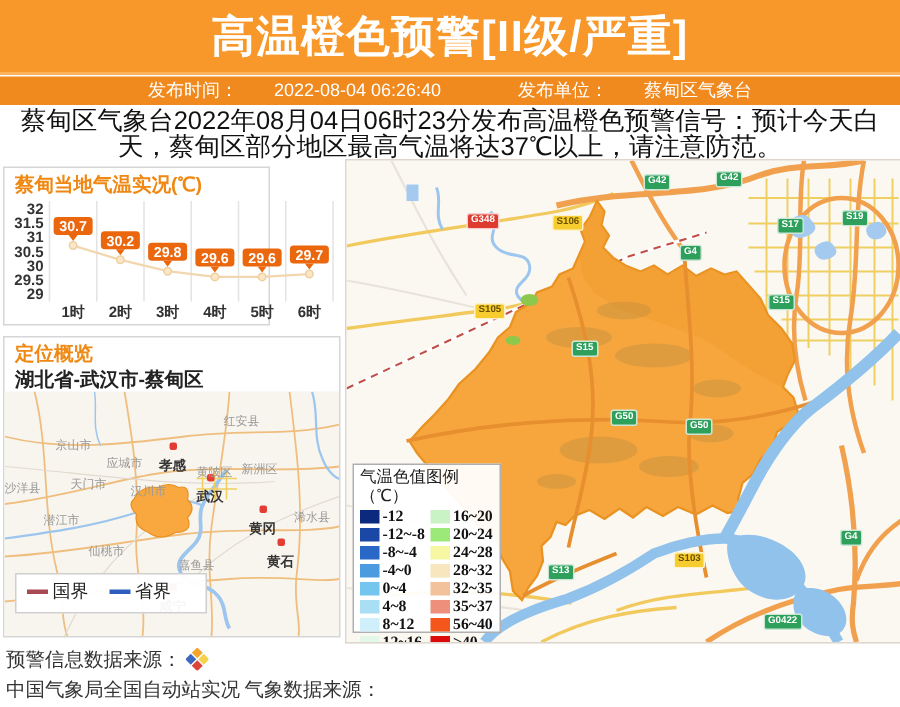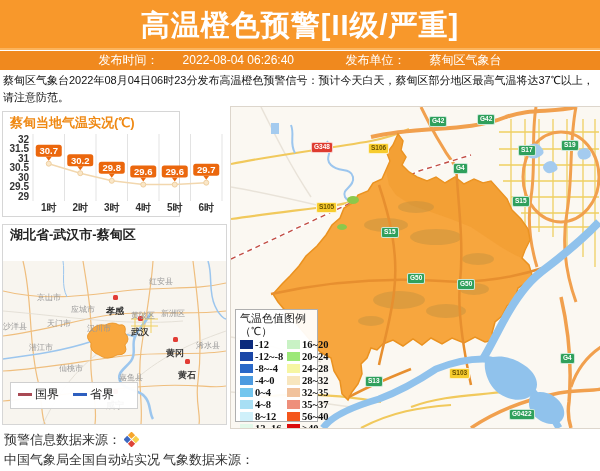--- a/index.html
+++ b/index.html
@@ -5,21 +5,21 @@
   html,body{margin:0;padding:0;}
   body{width:600px;height:471px;position:relative;overflow:hidden;background:#fff;
        font-family:"Liberation Sans",sans-serif;}
   
   .hdr{position:absolute;left:0;top:0;width:600px;height:48px;background:#F8982B;
        color:#fff;text-align:center;line-height:50px;font-size:29px;font-weight:bold;letter-spacing:1px;
        border-bottom:2px solid #FBB35C;}
   .bar{position:absolute;left:0;top:51px;width:600px;height:19px;background:#F0891E;color:#fff;
        font-size:12px;line-height:19px;text-align:center;}
   .bar span{margin:0 12px;}
-  .notice{position:absolute;left:3px;top:72px;width:594px;font-size:11px;line-height:17px;color:#111;}
+  .notice{position:absolute;left:3px;top:72px;width:594px;font-size:17px;line-height:17px;color:#111;text-align:center;}
   
   .panel{position:absolute;background:#fff;border:1px solid #D6D6D6;box-sizing:border-box;}
   #chart-panel{left:2px;top:111px;width:178px;height:106px;}
   .ptitle{font-size:13px;font-weight:bold;color:#EF8914;padding:4px 0 0 7px;line-height:14px;}
   #temp-chart{position:absolute;left:0;top:19px;}
   .ax{font:bold 10px "Liberation Sans",sans-serif;fill:#333;}
   .badge-txt{font:bold 9.5px "Liberation Sans",sans-serif;fill:#fff;}
   #loc-panel{left:2px;top:224px;width:225px;height:201px;}
   .loc-region{font-size:13px;font-weight:bold;color:#222;padding:2px 0 0 7px;line-height:15px;}
   #minimap{position:absolute;left:0px;top:36px;width:223px;height:163px;overflow:hidden;background:#F8F5EF;}
@@ -34,21 +34,21 @@
   .ml-item{display:flex;align-items:center;font-size:12px;color:#222;gap:3px;}
   .ml-item i{display:inline-block;width:14px;height:3px;}
   
   #main-map{position:absolute;left:230px;top:106px;width:370px;height:321px;overflow:hidden;
        border:1px solid #DDD6CC;box-sizing:content-box;background:#FBF8F2;}
   .shield{position:absolute;font:bold 6.5px "Liberation Sans",sans-serif;padding:1px 2px;
        border-radius:2px;line-height:1;border:1px solid rgba(255,255,255,.75);z-index:3;}
   .shield.g{background:#2FA05C;color:#fff;}
   .shield.s{background:#F7CC2E;color:#6B5200;}
   .shield.r{background:#DE3B30;color:#fff;}
-  #temp-legend{position:absolute;left:4px;top:202px;width:83px;height:113px;z-index:4;
+  #temp-legend{position:absolute;left:4px;top:202px;width:99px;height:113px;z-index:4;
        background:rgba(255,255,255,.94);border:1px solid #AFAFAF;padding:2px 4px;box-sizing:border-box;}
   #temp-legend .tl-title{font-size:11px;color:#222;line-height:13px;}
   #temp-legend-rows{display:grid;grid-template-columns:47px 1fr;grid-auto-flow:column;
        grid-template-rows:repeat(8,12.1px);}
   .tl-item{display:flex;align-items:center;gap:2px;}
   .tl-swatch{display:inline-block;width:13px;height:9px;}
   .tl-label{font:bold 10.5px "Liberation Serif",serif;color:#111;white-space:nowrap;}
   
   .foot{position:absolute;left:4px;font-size:13px;color:#333;display:flex;align-items:center;gap:3px;height:17px;}
   #foot1{top:431px;}
@@ -109,20 +109,21 @@
       <rect x="158.75" y="34.59999999999997" width="26" height="12" rx="2.5" fill="#EB670D"></rect>
       <text x="171.75" y="44.09999999999997" text-anchor="middle" class="badge-txt">29.6</text>
       <circle cx="203.25" cy="51.70000000000002" r="2.5" fill="#FAE7C8" stroke="#EFCFA0"></circle>
       <path d="M200.25,44.70000000000002 L206.25,44.70000000000002 L203.25,48.70000000000002 Z" fill="#EB670D"></path>
       <rect x="190.25" y="32.70000000000002" width="26" height="12" rx="2.5" fill="#EB670D"></rect>
       <text x="203.25" y="42.20000000000002" text-anchor="middle" class="badge-txt">29.7</text>
     </svg>
 </div>
 
 <div class="panel" id="loc-panel">
+  <div class="ptitle">定位概览</div>
   <div class="loc-region">湖北省-武汉市-蔡甸区</div>
   <div id="minimap">
     <svg width="223" height="163" viewBox="0 0 223 163">
       <rect x="0" y="0" width="223" height="163" fill="#F8F5EF"></rect>
       <g stroke="#EFBE7E" stroke-width="1.2" fill="none">
         <path d="M0,30 C40,40 80,35 120,30 C160,25 190,30 223,22"></path>
         <path d="M0,75 C40,70 70,60 100,55 C140,48 180,55 223,50"></path>
         <path d="M0,110 C40,108 80,100 120,95 C160,90 200,95 223,90"></path>
         <path d="M20,0 C30,40 25,80 35,120 C40,145 38,155 42,163"></path>
         <path d="M80,0 C85,30 90,60 88,95 C86,120 95,140 92,163"></path>

